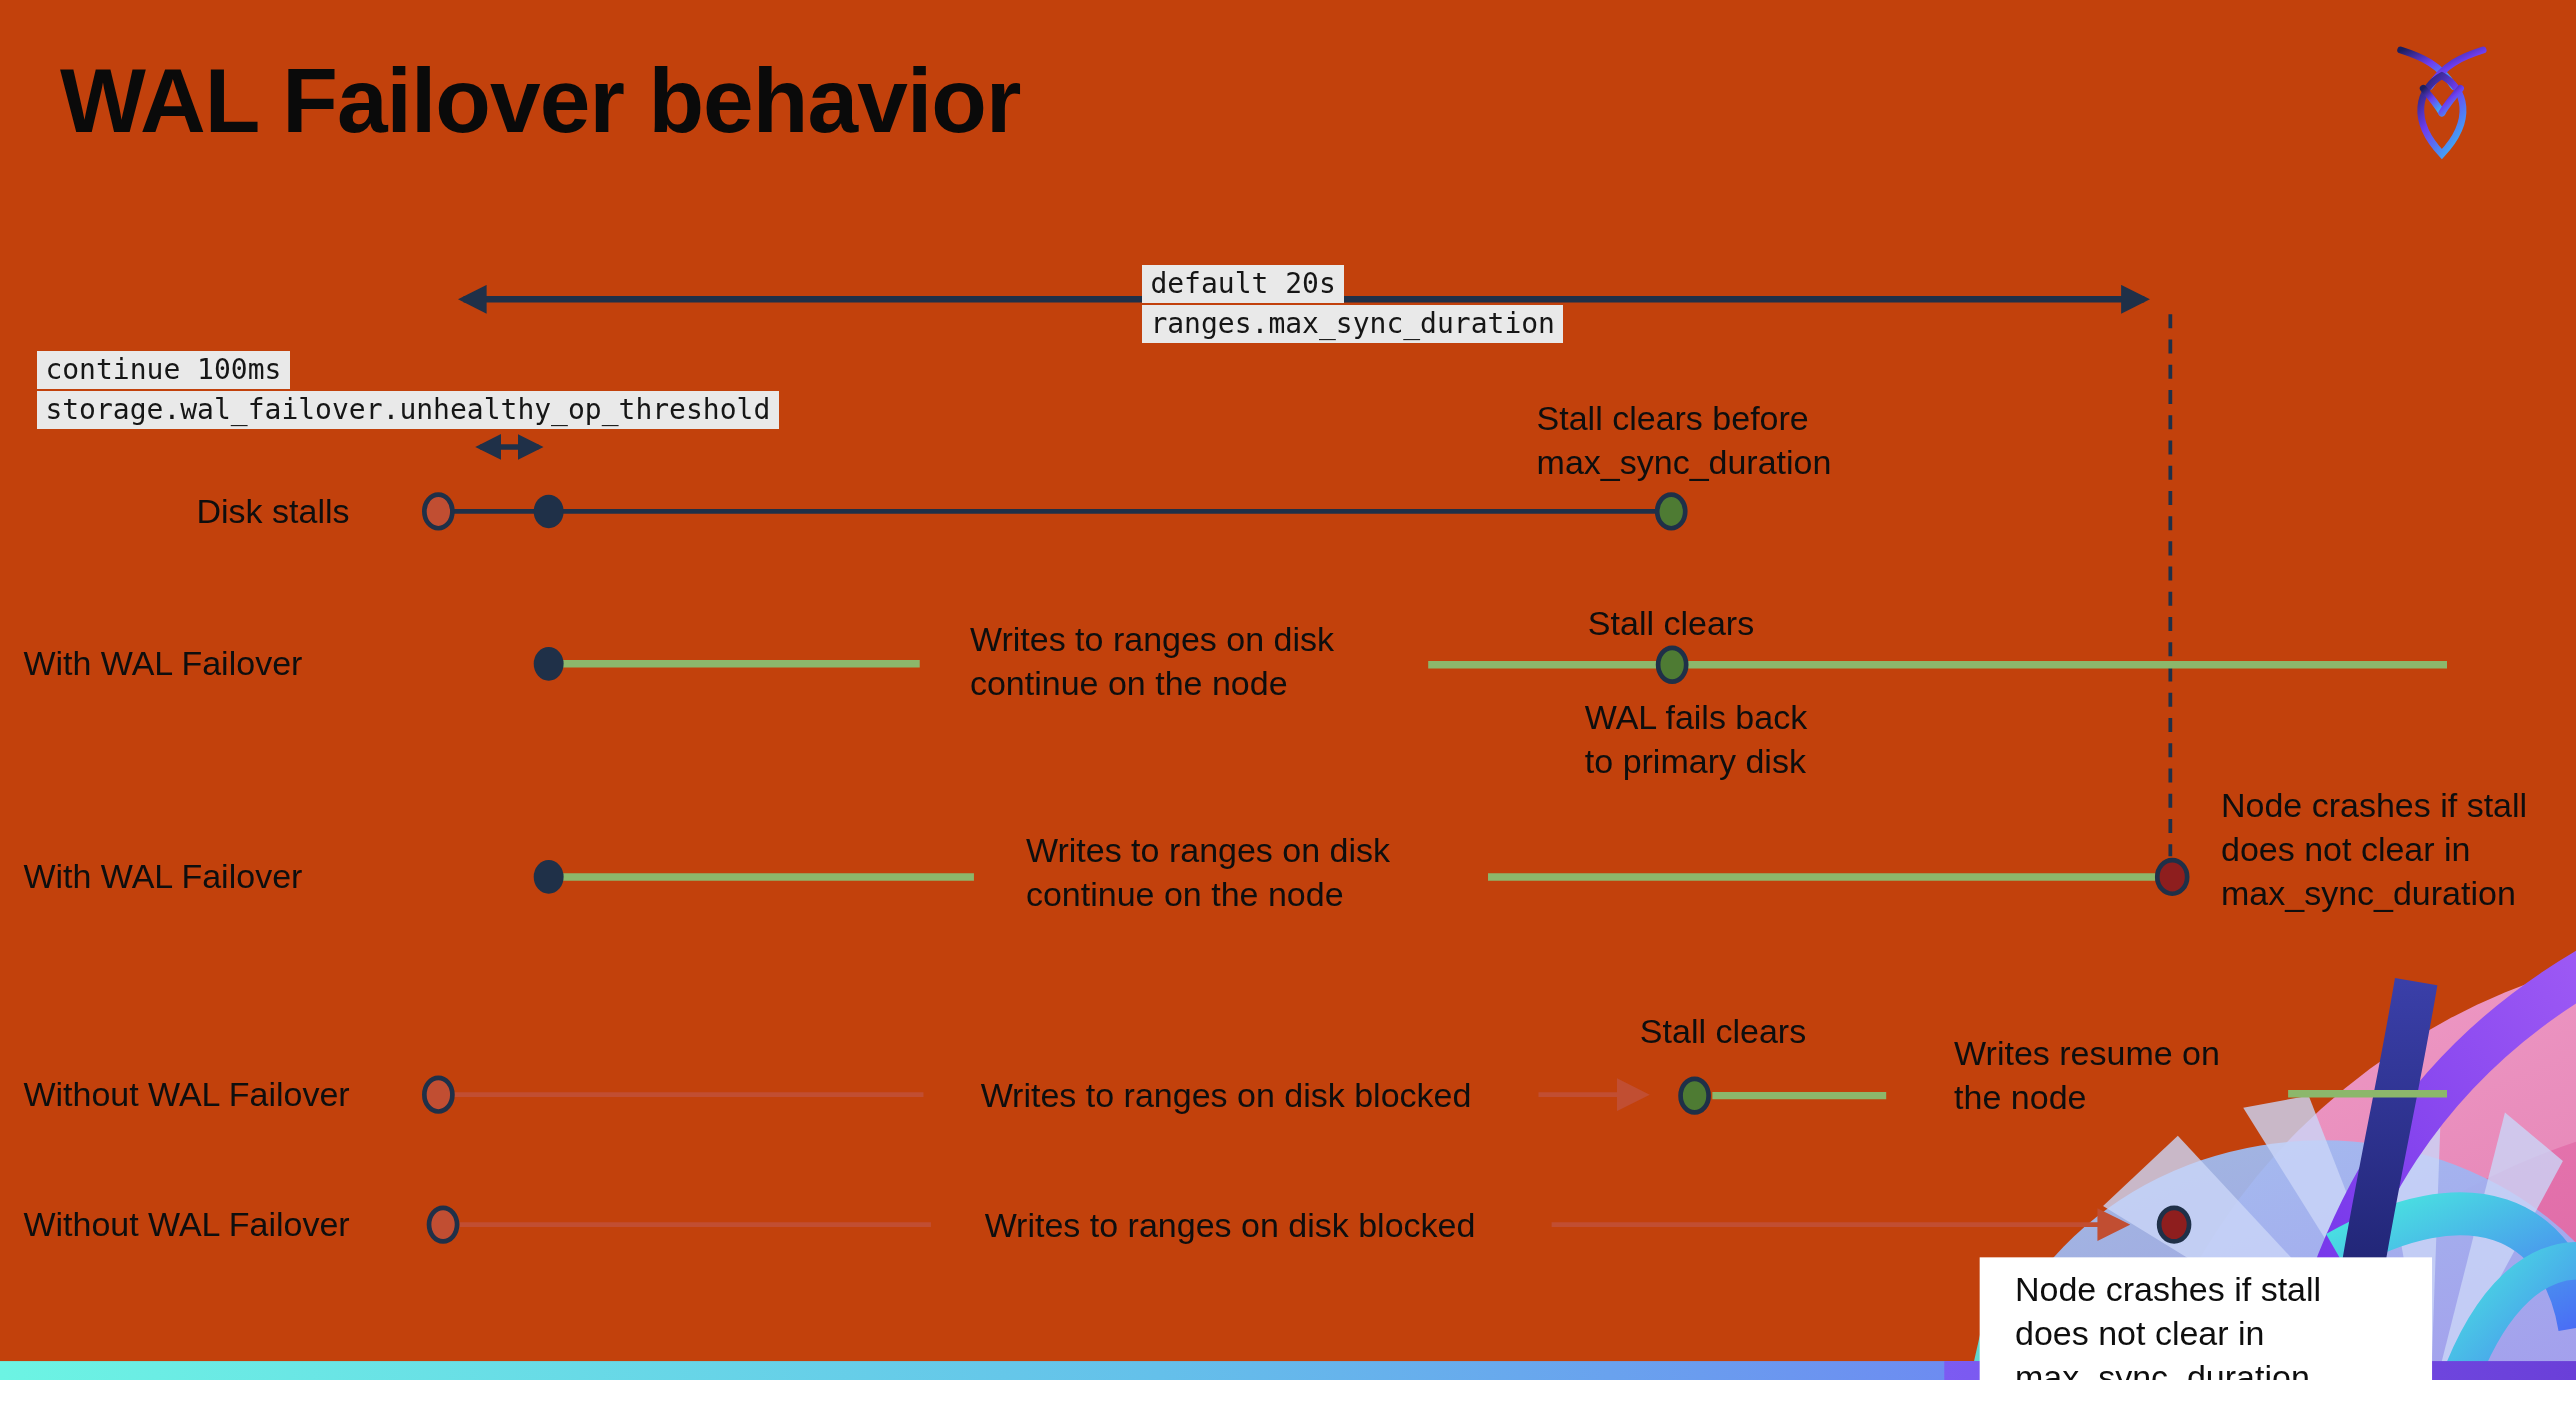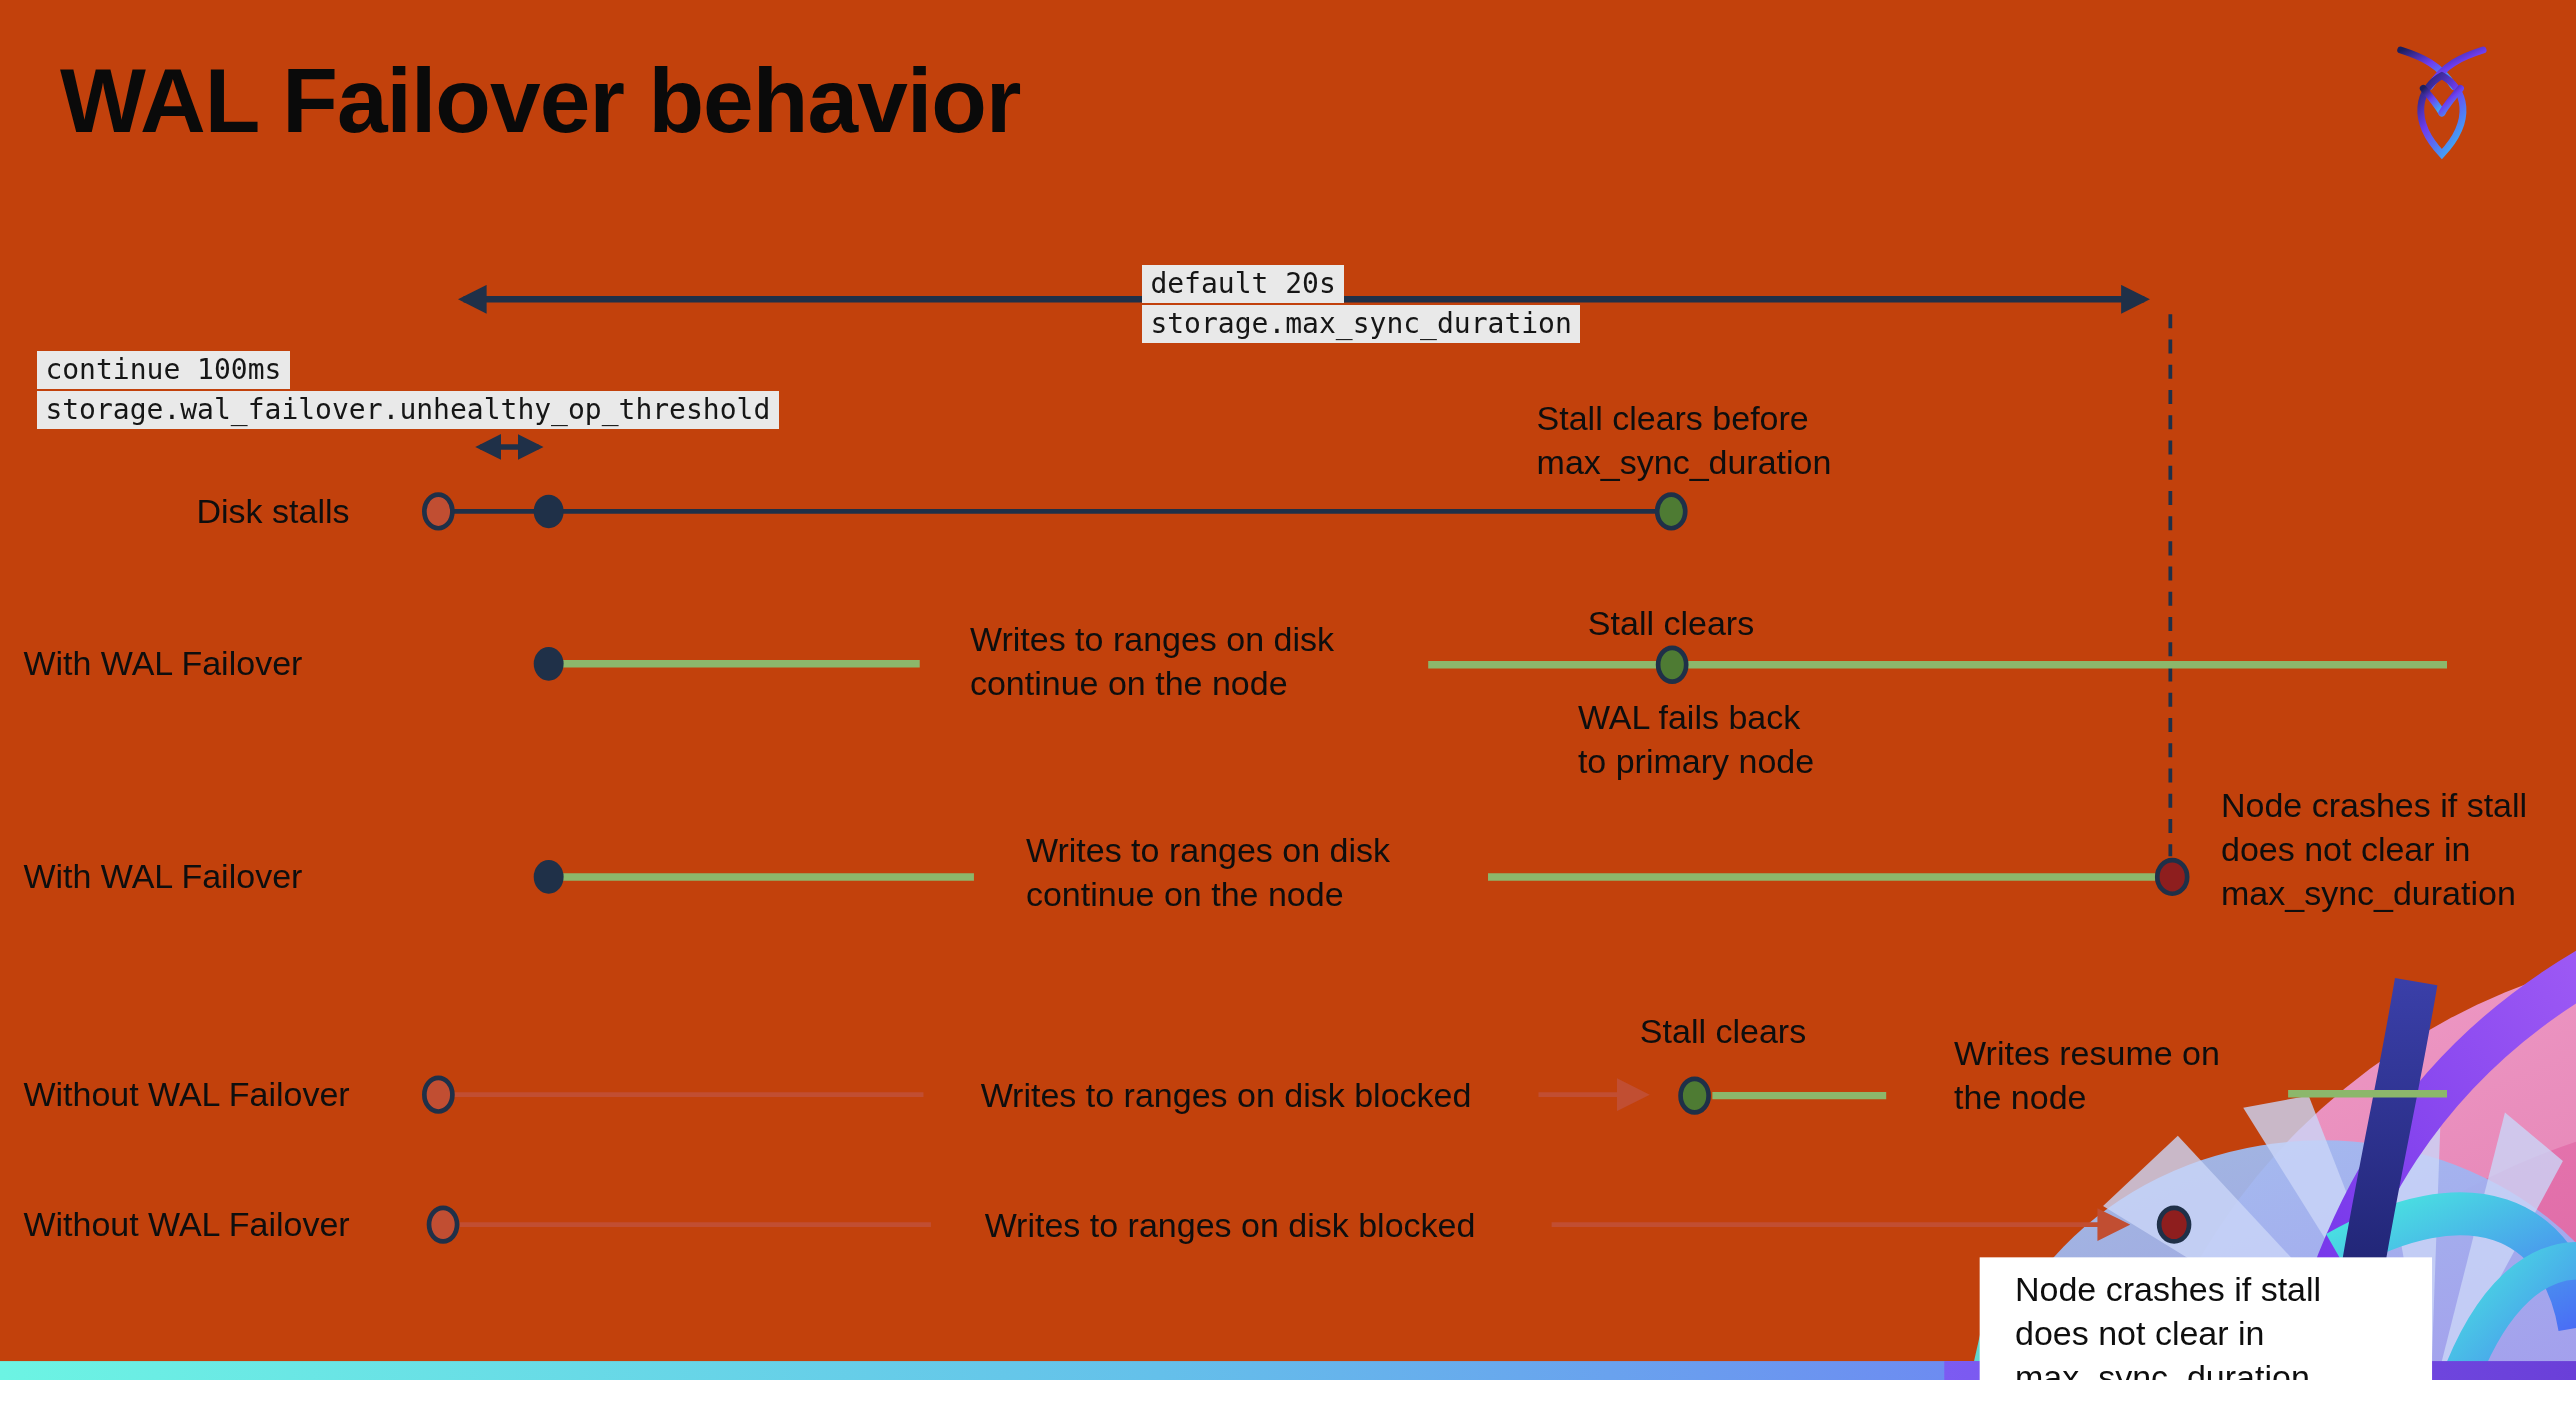--- a/index.html
+++ b/index.html
@@ -134,39 +134,39 @@
       <path d="M 50 34 C 26 47 17 79 50 114 C 83 79 74 47 50 34 Z"></path>
       <path d="M 50 108 L 50 72"></path>
       <path d="M 50 72 C 44 62 38 55 31 47"></path>
       <path d="M 50 72 C 56 62 62 55 69 47"></path>
     </g>
   </svg>
 
   <div id="page-title">WAL Failover behavior</div>
 
   <span class="mono" style="left:1142px;top:265px">default 20s</span>
-  <span class="mono" style="left:1142px;top:305px">storage.max_sync_duration</span>
+  <span class="mono" style="left:1142px;top:305px">ranges.max_sync_duration</span>
 
   <span class="mono" style="left:37px;top:351px">continue 100ms</span>
   <span class="mono" style="left:37px;top:391px">storage.wal_failover.unhealthy_op_threshold</span>
 
   <div class="txt rgt" style="left:140px;top:489px;width:266px">Disk stalls</div>
   <div class="txt" style="left:23.4px;top:641px">With WAL Failover</div>
   <div class="txt" style="left:23.4px;top:854px">With WAL Failover</div>
   <div class="txt" style="left:23.4px;top:1072px">Without WAL Failover</div>
   <div class="txt" style="left:23.4px;top:1202px">Without WAL Failover</div>
 
   <div class="txt ctr" style="left:1684px;top:396px">Stall clears before
 max_sync_duration</div>
 
   <div class="txt ctr" style="left:1152px;top:617px">Writes to ranges on disk
 continue on the node</div>
   <div class="txt ctr" style="left:1671px;top:601px">Stall clears</div>
   <div class="txt ctr" style="left:1696px;top:695px">WAL fails  back
-to primary node</div>
+to primary disk</div>
 
   <div class="txt ctr" style="left:1208px;top:828px">Writes to ranges on disk
 continue on the node</div>
   <div class="txt" style="left:2221px;top:783px">Node crashes if stall
 does not clear in
 max_sync_duration</div>
 
   <div class="txt ctr" style="left:1226px;top:1073px">Writes to ranges on disk  blocked</div>
   <div class="txt ctr" style="left:1723px;top:1009px">Stall clears</div>
   <div class="txt ctr" style="left:2087px;top:1031px">Writes resume on

